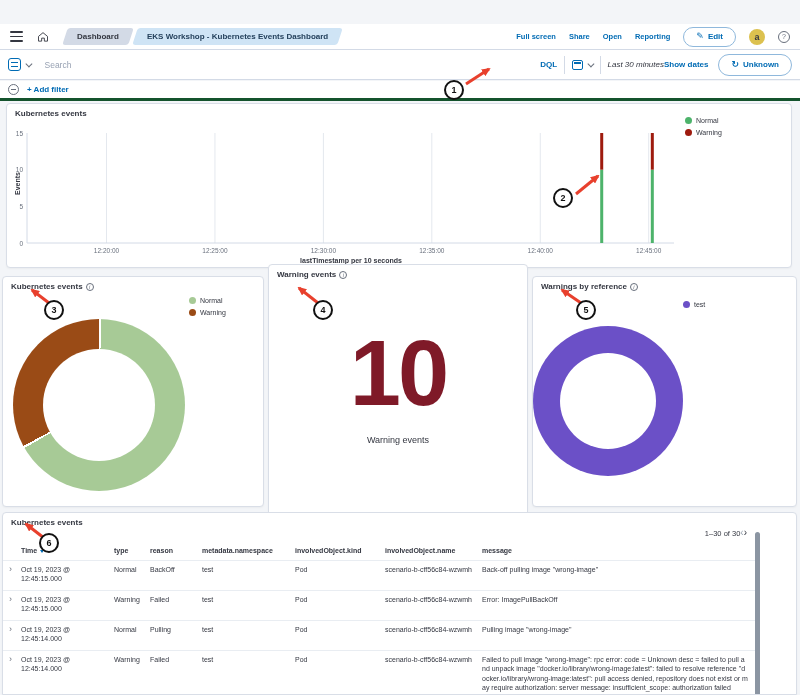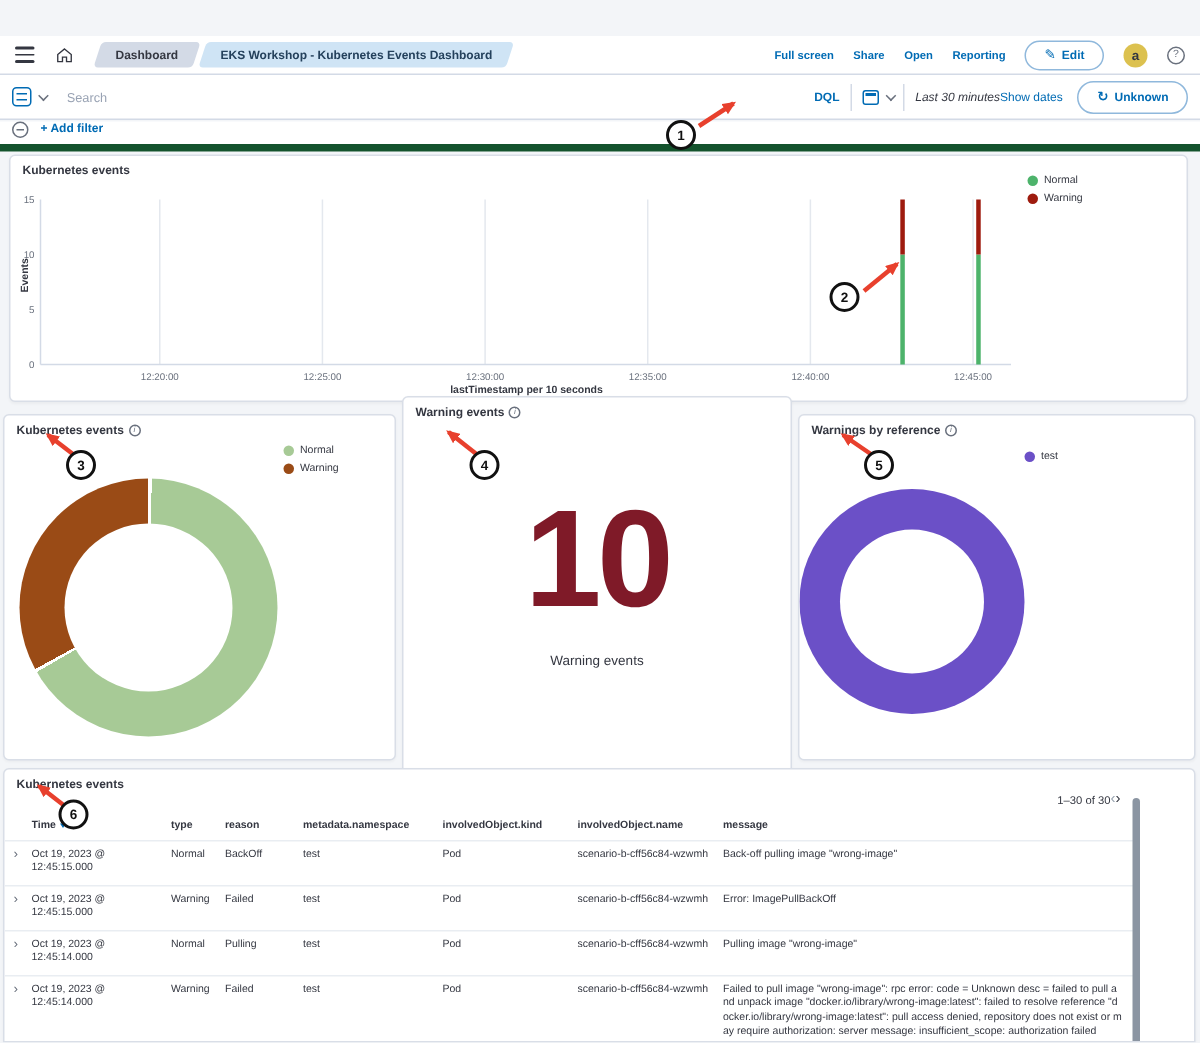--- a/index.html
+++ b/index.html
@@ -35,24 +35,24 @@
   .queryicon::before { top:3px; } .queryicon::after { top:7px; }
   .chev { width:4.5px; height:4.5px; border-right:1.2px solid #69707d; border-bottom:1.2px solid #69707d; transform:rotate(45deg) translateY(-1px); margin-left:5px; }
   .search-input { flex:1; border:none; outline:none; font-size:8.5px; color:#343741; margin-left:14px; font-family:inherit; background:transparent; }
   .search-input::placeholder { color:#98a2b3; }
   .dql { font-size:8px; font-weight:700; color:#006BB4; cursor:pointer; margin:0 0; }
   .vsep { width:1px; height:18px; background:#d3dae6; margin:0 7px; }
   .cal-group { display:flex; align-items:center; cursor:pointer; }
   .cal-icon { width:11px; height:10px; border:1.3px solid #006BB4; border-radius:2px; position:relative; }
   .cal-icon::before { content:""; position:absolute; top:1px; left:1px; right:1px; height:2px; background:#006BB4; }
   .timerange { font-size:8px; color:#343741; cursor:pointer; white-space:nowrap;font-style:italic; }
-  .showdates { margin-left:auto; font-size:8px; font-weight:400; color:#006BB4; cursor:pointer; margin-right:10px; white-space:nowrap; }
+  .showdates { margin-left:auto; font-size:8px; font-weight:700; color:#006BB4; cursor:pointer; margin-right:10px; white-space:nowrap; }
   .refresh-btn { height:22px; border-radius:13px; }
 
-  .filterbar { position:absolute; top:81px; left:0; right:0; height:20px; background:#fff; border-bottom:5px solid #14532d; display:flex; align-items:flex-start; padding:0 8px; gap:8px; z-index:5; }
+  .filterbar { position:absolute; top:81px; left:0; right:0; height:20px; background:#fff; border-bottom:3px solid #14532d; display:flex; align-items:center; padding:0 8px; gap:8px; z-index:5; }
   .circle-dash { width:11px; height:11px; border:1.1px solid #69707d; border-radius:50%; display:flex; align-items:center; justify-content:center; cursor:pointer; }
   .circle-dash i { display:block; width:5px; height:1.2px; background:#69707d; }
   .addfilter { font-size:8px; font-weight:600; color:#006BB4; cursor:pointer; }
 
   
   .panel { position:absolute; background:#fff; border:1px solid #d9dee7; border-radius:4px; box-shadow:0 1px 2px rgba(0,0,0,.04); }
   .panel-title { position:absolute; top:5px; left:8px; font-size:8px; font-weight:bold; color:#343741; display:flex; align-items:center; gap:3px; white-space:nowrap; }
   .info-i { width:8px; height:8px; border:0.9px solid #69707d; border-radius:50%; font-size:5.5px; color:#69707d; display:inline-flex; align-items:center; justify-content:center; font-style:italic; font-weight:normal; cursor:pointer; }
 
   #panel-hist { left:6px; top:103px; width:786px; height:165px; }

